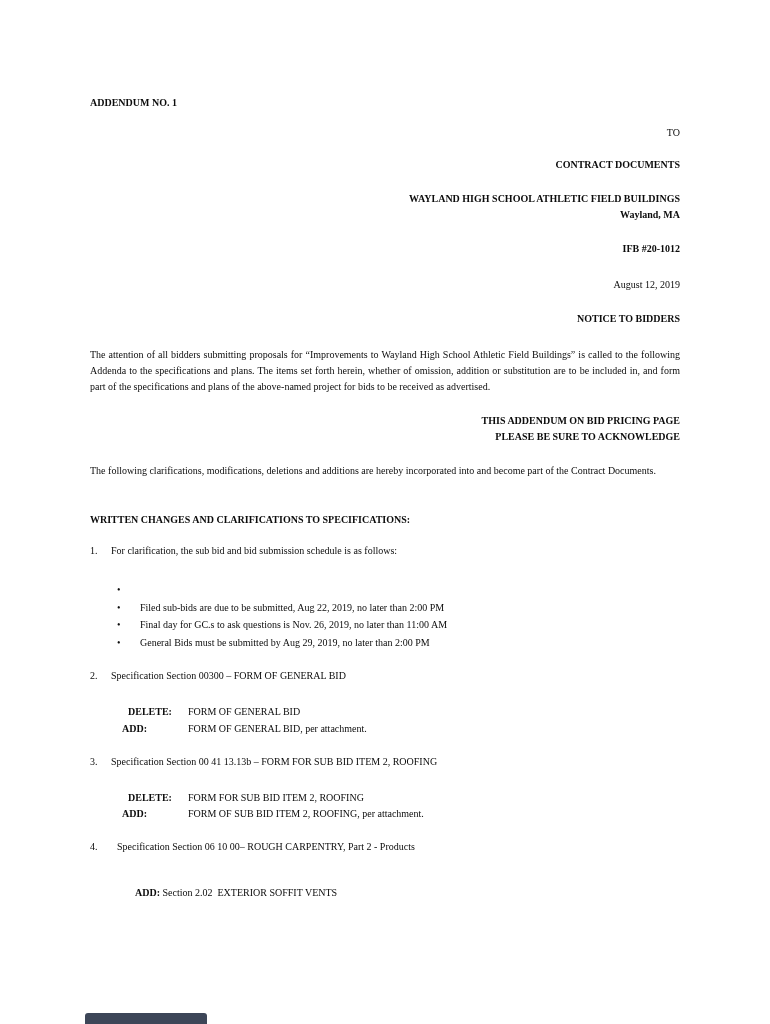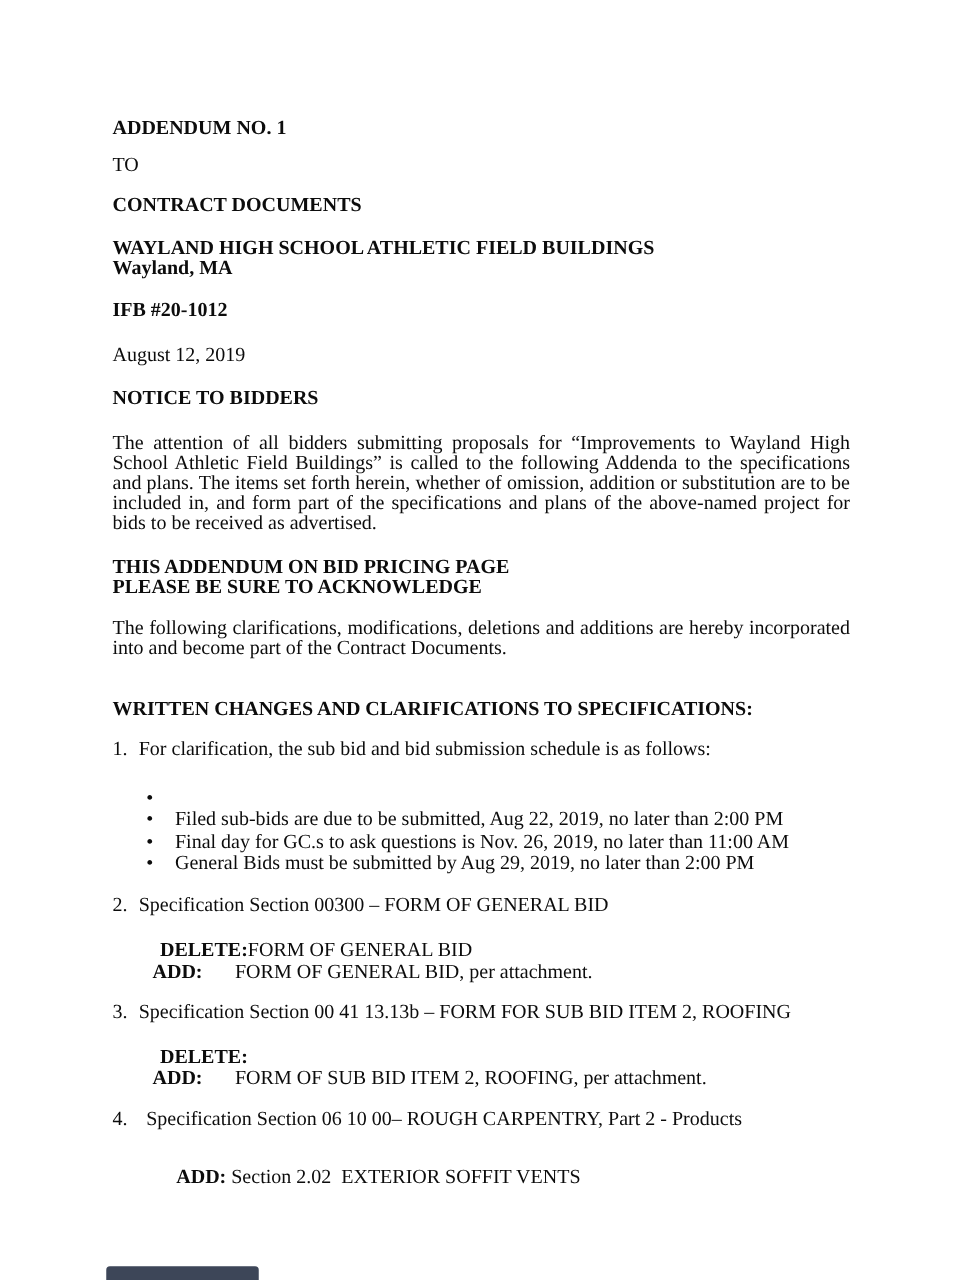--- a/index.html
+++ b/index.html
@@ -8,24 +8,24 @@
     background: #ffffff;
     position: relative;
     overflow: hidden;
     font-family: "Liberation Serif", "DejaVu Serif", serif;
     color: #0c0c0c;
   }
   .page {
     position: absolute; inset: 0;
     padding: 95px 90px 0 90px;
     box-sizing: border-box;
-    font-size: 16px;
+    font-size: 10px;
     line-height: 16.2px;
   }
-  .center { text-align: left; }
+  .center { text-align: right; }
   .b { font-weight: bold; }
   .justify { text-align: justify; }
 
   .doc-title { margin: 0 0 14px 0; }
   .to-line { margin: 0 0 16px 0; }
   .contract-line { margin: 0 0 17px 0; }
   .project-block { margin: 0 0 18px 0; }
   .ifb-line { margin: 0 0 20px 0; }
   .date-line { margin: 0 0 18px 0; }
   .notice-line { margin: 0 0 19px 0; }
@@ -133,20 +133,21 @@
     </div>
   </div>
 
   <div class="item item-3">
     <span class="item-num">3.</span>
     <span class="item-body">Specification Section 00 41 13.13b – FORM FOR SUB BID ITEM 2, ROOFING</span>
   </div>
   <div class="action-rows">
     <div class="action-row">
       <span class="action-label delete">DELETE:</span>
+      <span>FORM FOR SUB BID ITEM 2, ROOFING</span>
     </div>
     <div class="action-row">
       <span class="action-label">ADD:</span>
       <span>FORM OF SUB BID ITEM 2, ROOFING, per attachment.</span>
     </div>
   </div>
 
   <div class="item item-4">
     <span class="item-num wide">4.</span>
     <span class="item-body">Specification Section 06 10 00– ROUGH CARPENTRY, Part 2 - Products</span>

